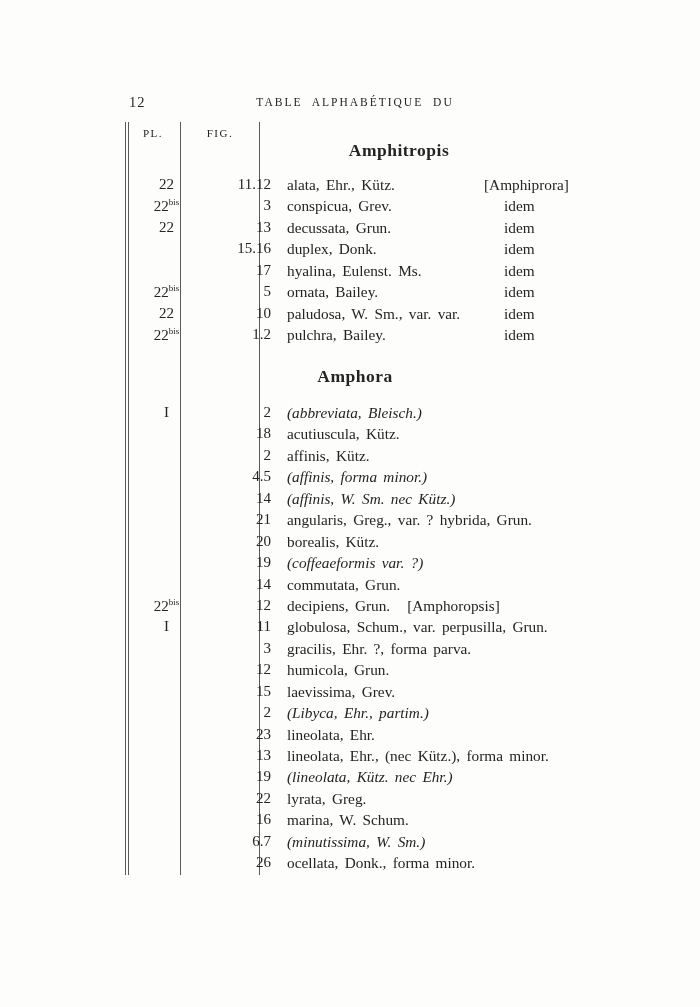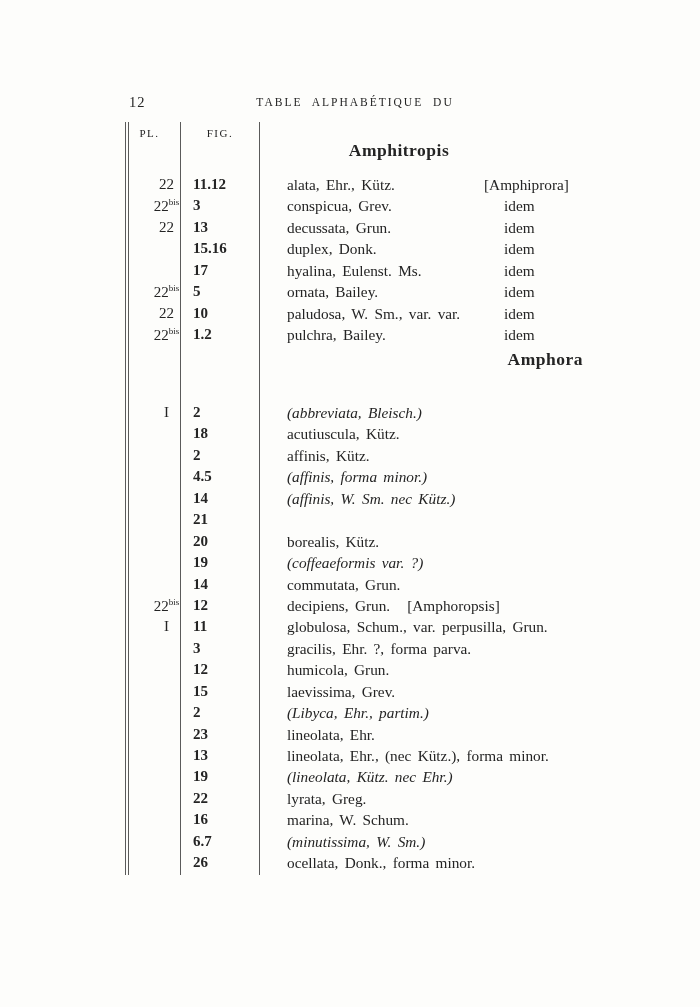--- a/index.html
+++ b/index.html
@@ -54,23 +54,23 @@
   .col-headers {
     position: absolute;
     top: 127px;
     left: 0;
     width: 100%;
     font-size: 11px;
     letter-spacing: 1.5px;
   }
   .col-pl {
     position: absolute;
-    left: 124px;
+    left: 112px;
     width: 51px;
-    text-align: center;
+    text-align: right;
   }
   .col-fig {
     position: absolute;
     left: 181px;
     width: 78px;
     text-align: center;
   }
   .section-title {
     position: absolute;
     left: 127px;
@@ -88,21 +88,21 @@
   }
   .row { position: relative; height: 21.45px; }
   .cell {
     position: absolute;
     top: 0;
     font-size: 15px;
     white-space: nowrap;
   }
   .pl { left: 129px; width: 51px; text-align: center; }
   .pl sup { font-size: 9px; letter-spacing: 0; }
-  .fig { left: 181px; width: 78px; text-align: left; font-weight: bold; }
+  .fig { left: 181px; width: 78px; text-align: right; }
   .name { left: 275px; font-size: 15.3px; word-spacing: 2.5px; }
   .name.italic { font-style: italic; }
   .note { left: 472px; font-size: 15.3px; }
   .note.idem { left: 492px; }
   .note-inline { margin-left: 17px; font-style: normal; }
 </style>
 </head>
 <body>
 
 <div class="page">
@@ -163,21 +163,21 @@
           <span class="cell name"><span>paludosa, W. Sm., var. var.</span></span>
           <span class="cell note idem">idem</span>
         </div>
         <div class="row">
           <span class="cell pl"><span>22</span><sup>bis</sup></span>
           <span class="cell fig">1.2</span>
           <span class="cell name"><span>pulchra, Bailey.</span></span>
           <span class="cell note idem">idem</span>
         </div>
       </div>
-      <div class="section-title" style="top: 349px; text-align: right;">Amphora</div>
+      <div class="section-title" style="top: 366px;">Amphora</div>
       <div class="rows" style="top: 404px;">
         <div class="row">
           <span class="cell pl"><span>I</span></span>
           <span class="cell fig">2</span>
           <span class="cell name italic"><span>(abbreviata, Bleisch.)</span></span>
         </div>
         <div class="row">
           <span class="cell fig">18</span>
           <span class="cell name"><span>acutiuscula, Kütz.</span></span>
         </div>
@@ -188,20 +188,21 @@
         <div class="row">
           <span class="cell fig">4.5</span>
           <span class="cell name italic"><span>(affinis, forma minor.)</span></span>
         </div>
         <div class="row">
           <span class="cell fig">14</span>
           <span class="cell name italic"><span>(affinis, W. Sm. nec Kütz.)</span></span>
         </div>
         <div class="row">
           <span class="cell fig">21</span>
+          <span class="cell name"><span>angularis, Greg., var. ? hybrida, Grun.</span></span>
         </div>
         <div class="row">
           <span class="cell fig">20</span>
           <span class="cell name"><span>borealis, Kütz.</span></span>
         </div>
         <div class="row">
           <span class="cell fig">19</span>
           <span class="cell name italic"><span>(coffeaeformis var. ?)</span></span>
         </div>
         <div class="row">

